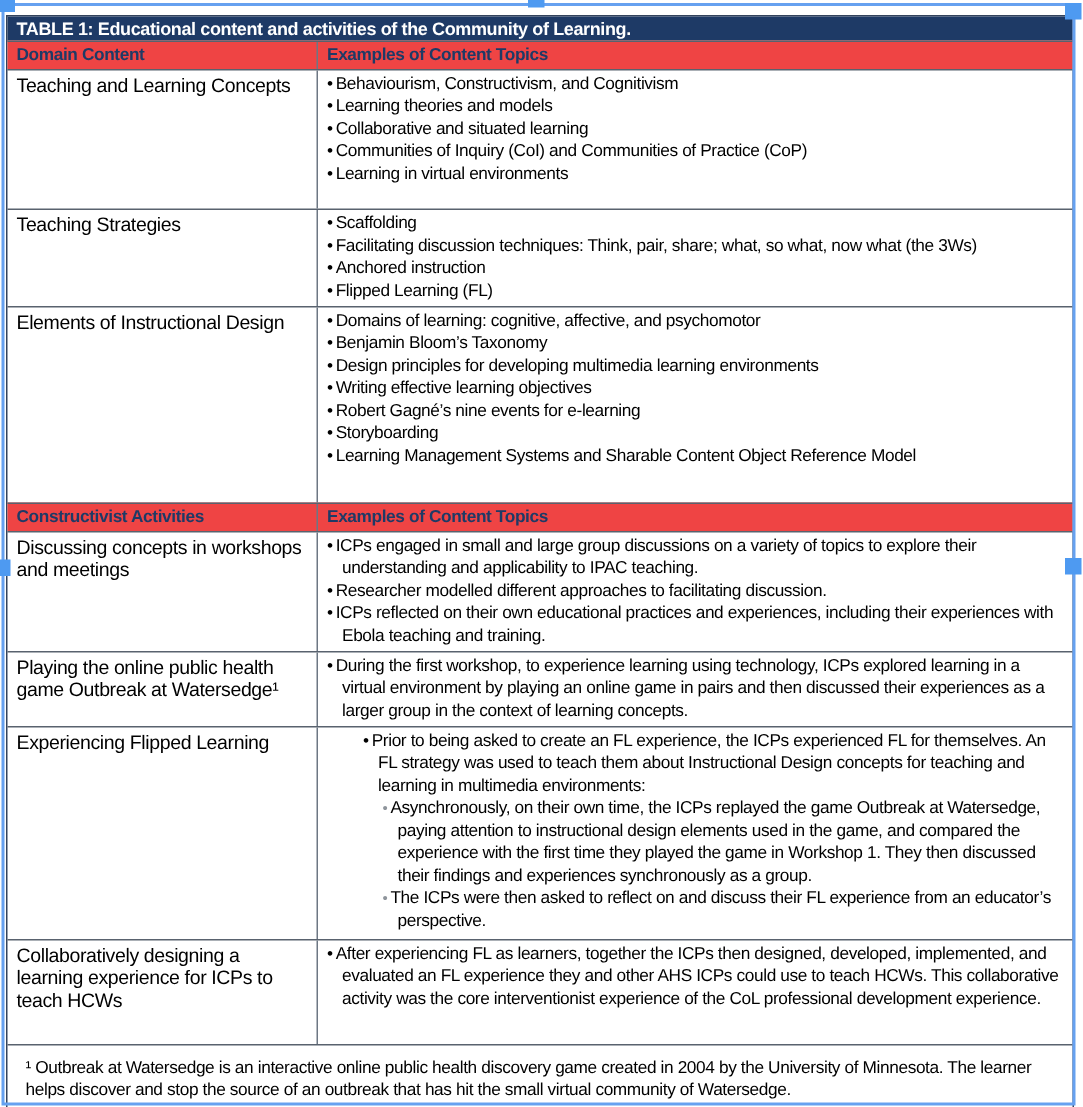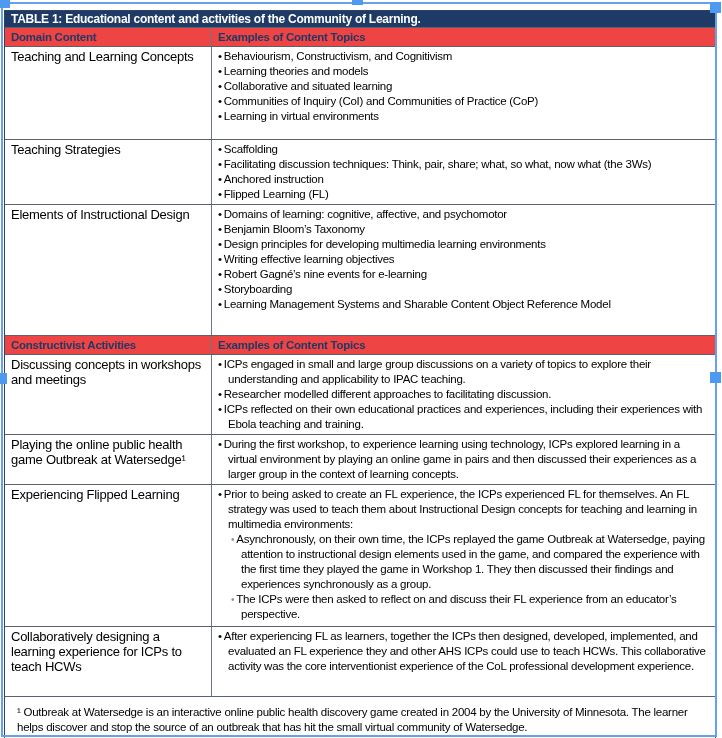--- a/index.html
+++ b/index.html
@@ -66,21 +66,21 @@
   li.sb { margin-left: 13px; padding-left: 10px; text-indent: -10px; }
   .mark { color: #000000; }
   li.sb .mark { color: #8f959c; font-size: 10px; }
   .mark { margin-right: 2px; }
 
   .r-tlc   { min-height: 93px; }
   .r-ts    { min-height: 63px; }
   .r-eid   { min-height: 131px; }
   .r-disc  { min-height: 80px; }
   .r-play  { min-height: 50px; }
-  .r-fl    { min-height: 142px; }
+  .r-fl    { min-height: 142px; gap: 24px; }
   .r-collab{ min-height: 70px; }
 
   .foot {
     display: block;
     min-height: 44px;
     padding: 2px 6px 2px 6px;
     font-size: 11.5px;
     line-height: 14.5px;
     color: #000000;
   }

